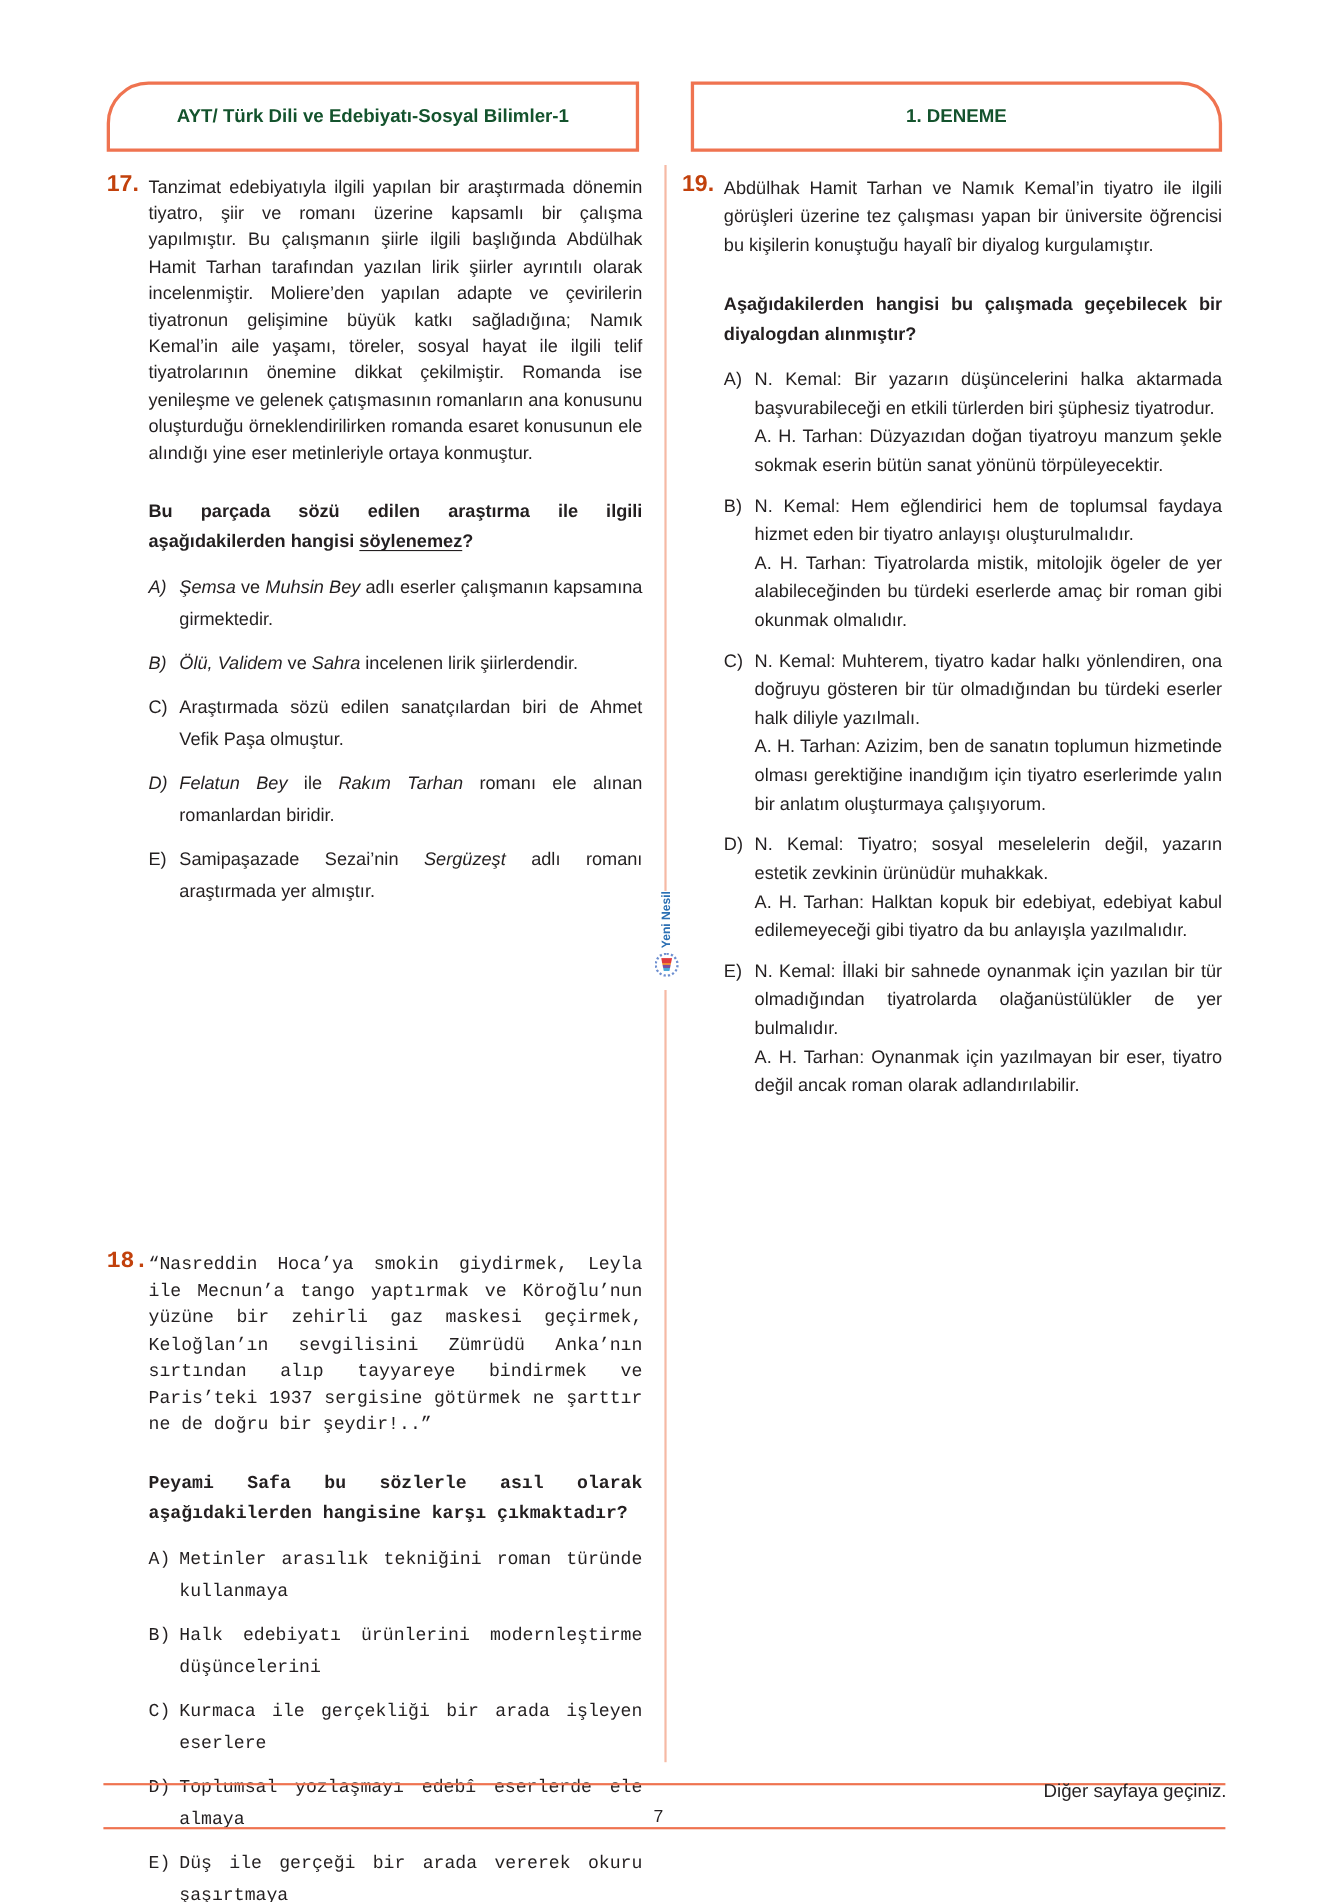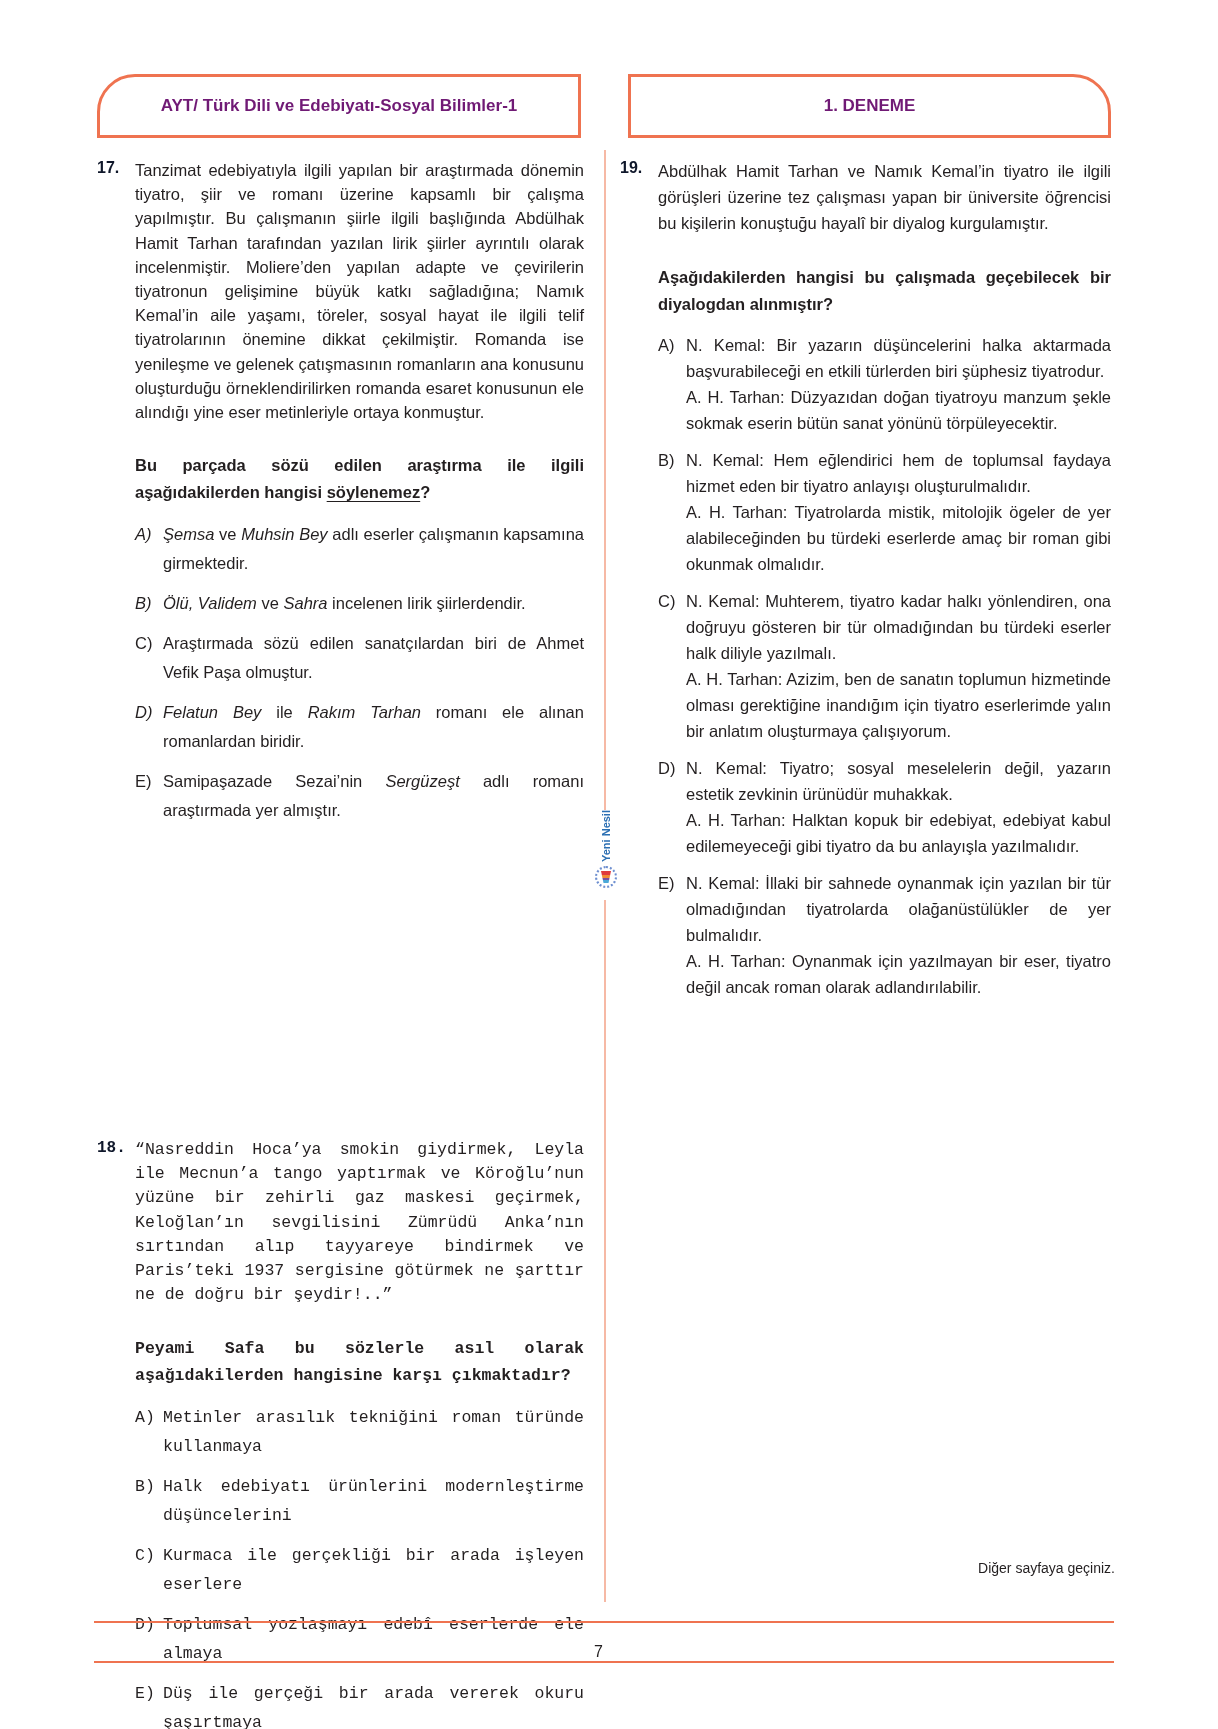--- a/index.html
+++ b/index.html
@@ -1,45 +1,45 @@
 <!DOCTYPE html>
 <html><head>
 <meta charset="utf-8">
 <style>
   html, body { margin:0; padding:0; background:#ffffff; }
   body { width:1218px; height:1729px; position:relative; overflow:hidden;
          font-family:"Liberation Sans", sans-serif; color:#231f20; }
   .hdr-box { position:absolute; top:74px; height:64px; border:3px solid #ef7350;
              box-sizing:border-box; display:flex; align-items:center; justify-content:center;
-             font-weight:bold; font-size:17px; color:#701a75; background:#fff; }
+             font-weight:bold; font-size:17px; color:#14532d; background:#fff; }
   .hdr-left { left:97px; width:484px; border-top-left-radius:38px; }
   .hdr-right { left:628px; width:483px; border-top-right-radius:38px; }
   .divider { position:absolute; left:604px; top:150px; width:2px; height:1452px; background:#f6b9a5; }
   .logo { position:absolute; left:590px; top:810px; width:32px; height:90px; background:#fff;
           display:flex; flex-direction:column; align-items:center; }
   .logo-text { writing-mode:vertical-rl; transform:rotate(180deg); font-size:11px; font-weight:bold;
                color:#2b6fb3; letter-spacing:0; line-height:12px; }
   .logo-mark { margin-top:4px; width:22px; height:22px; border-radius:50%; border:2px dotted #6e8fd0;
                box-sizing:border-box; display:flex; align-items:center; justify-content:center; }
   .logo-cup { width:10px; height:12px; background:linear-gradient(#e03a3e 0 35%, #f28a36 35% 55%, #7b4fa0 55% 75%, #4aa8d8 75%);
               clip-path:polygon(0 0,100% 0,75% 100%,25% 100%); }
   .q { position:absolute; font-size:16.5px; line-height:24.2px; }
-  .q-num { position:absolute; left:0; top:-2px; color:#0f172a; font-weight:bold; font-size:16px;text-align:right; }
+  .q-num { position:absolute; left:0; top:-2px; color:#c2410c; font-weight:bold; font-size:21px;text-align:right; }
   .q-body { margin-left:38px; text-align:justify; }
   .q-stem { margin-top:28px; font-weight:bold; line-height:27px; }
   .u { text-decoration:underline; text-underline-offset:3px; }
   .opts { margin-top:14px; }
   .opt { display:flex; margin-bottom:11px; line-height:29px; }
   .opt-lbl { width:28px; flex:0 0 28px; }
   .opt-txt { flex:1; text-align:justify; }
   .q19 .opt { line-height:26px; margin-bottom:11px; }
   .i { font-style:italic; }
   .foot-line { position:absolute; left:94px; width:1020px; height:2px; background:#ef7350; }
   .page-num { position:absolute; top:1643px; left:594px; font-size:16px; }
-  .next { position:absolute; top:1560px; right:103px; font-size:14px; }
+  .next { position:absolute; top:1619px; right:103px; font-size:17px; }
 </style>
 </head>
 <body>
 
 <div class="hdr-box hdr-left">
   <span>AYT/ Türk Dili ve Edebiyatı-Sosyal Bilimler-1</span>
 </div>
 <div class="hdr-box hdr-right">
   <span>1. DENEME</span>
 </div>

